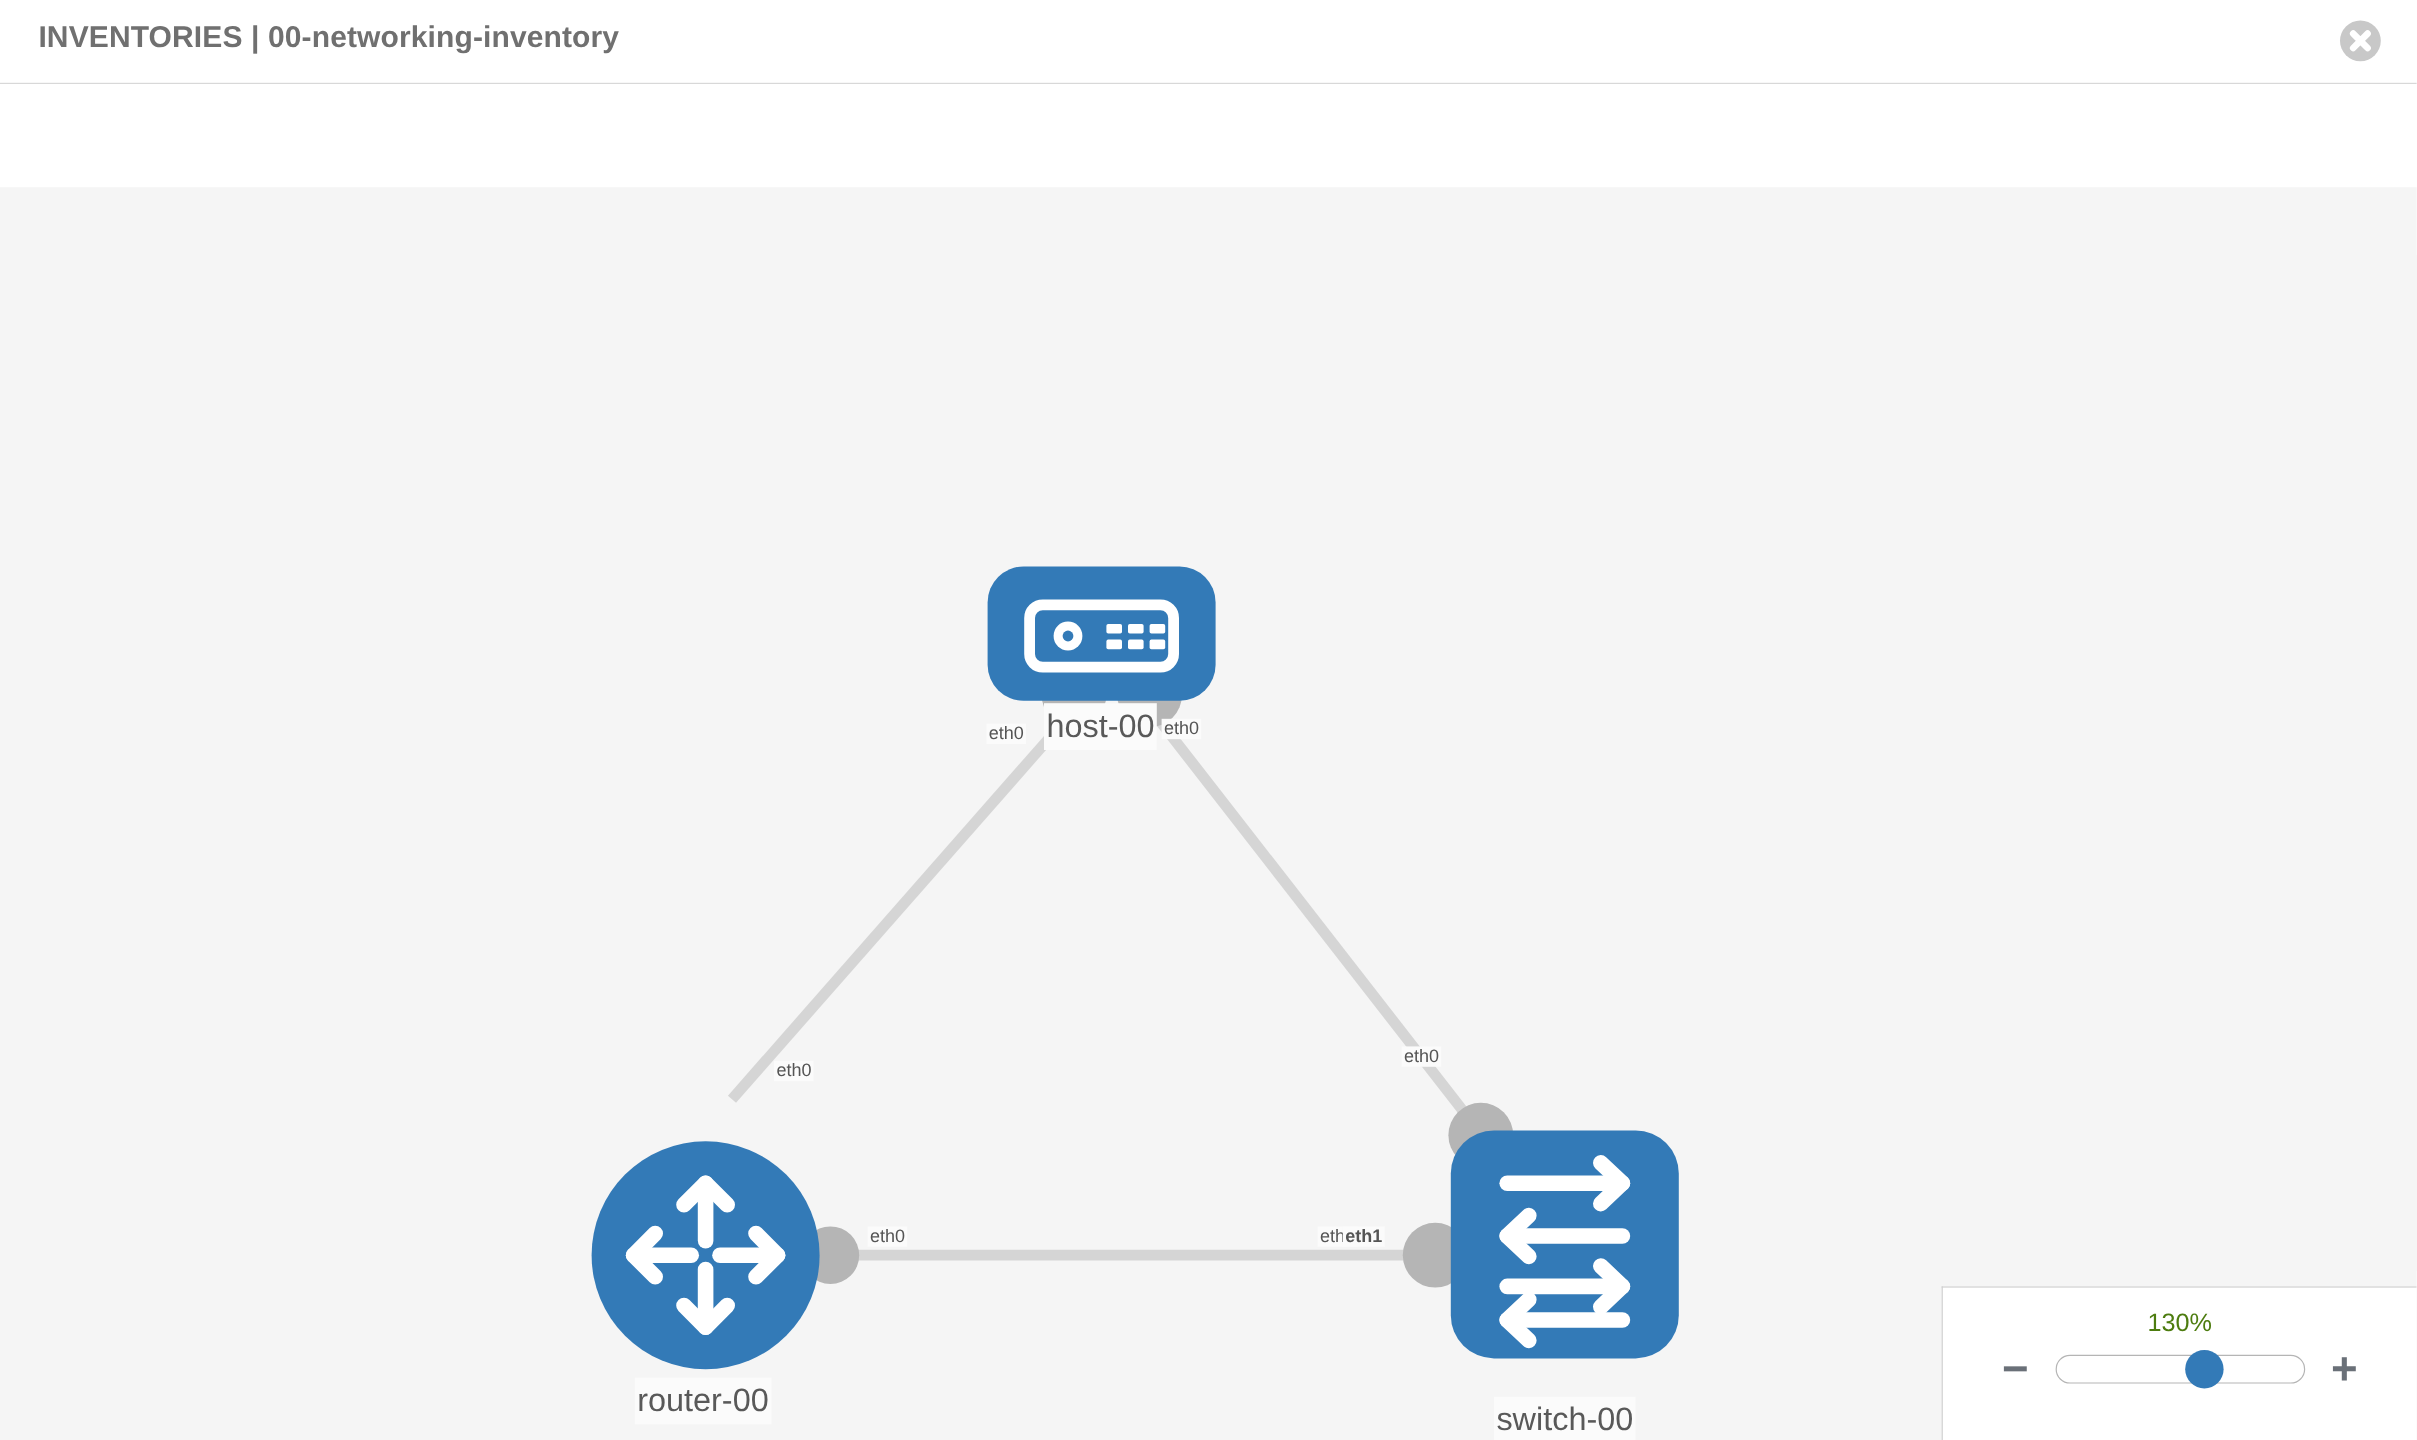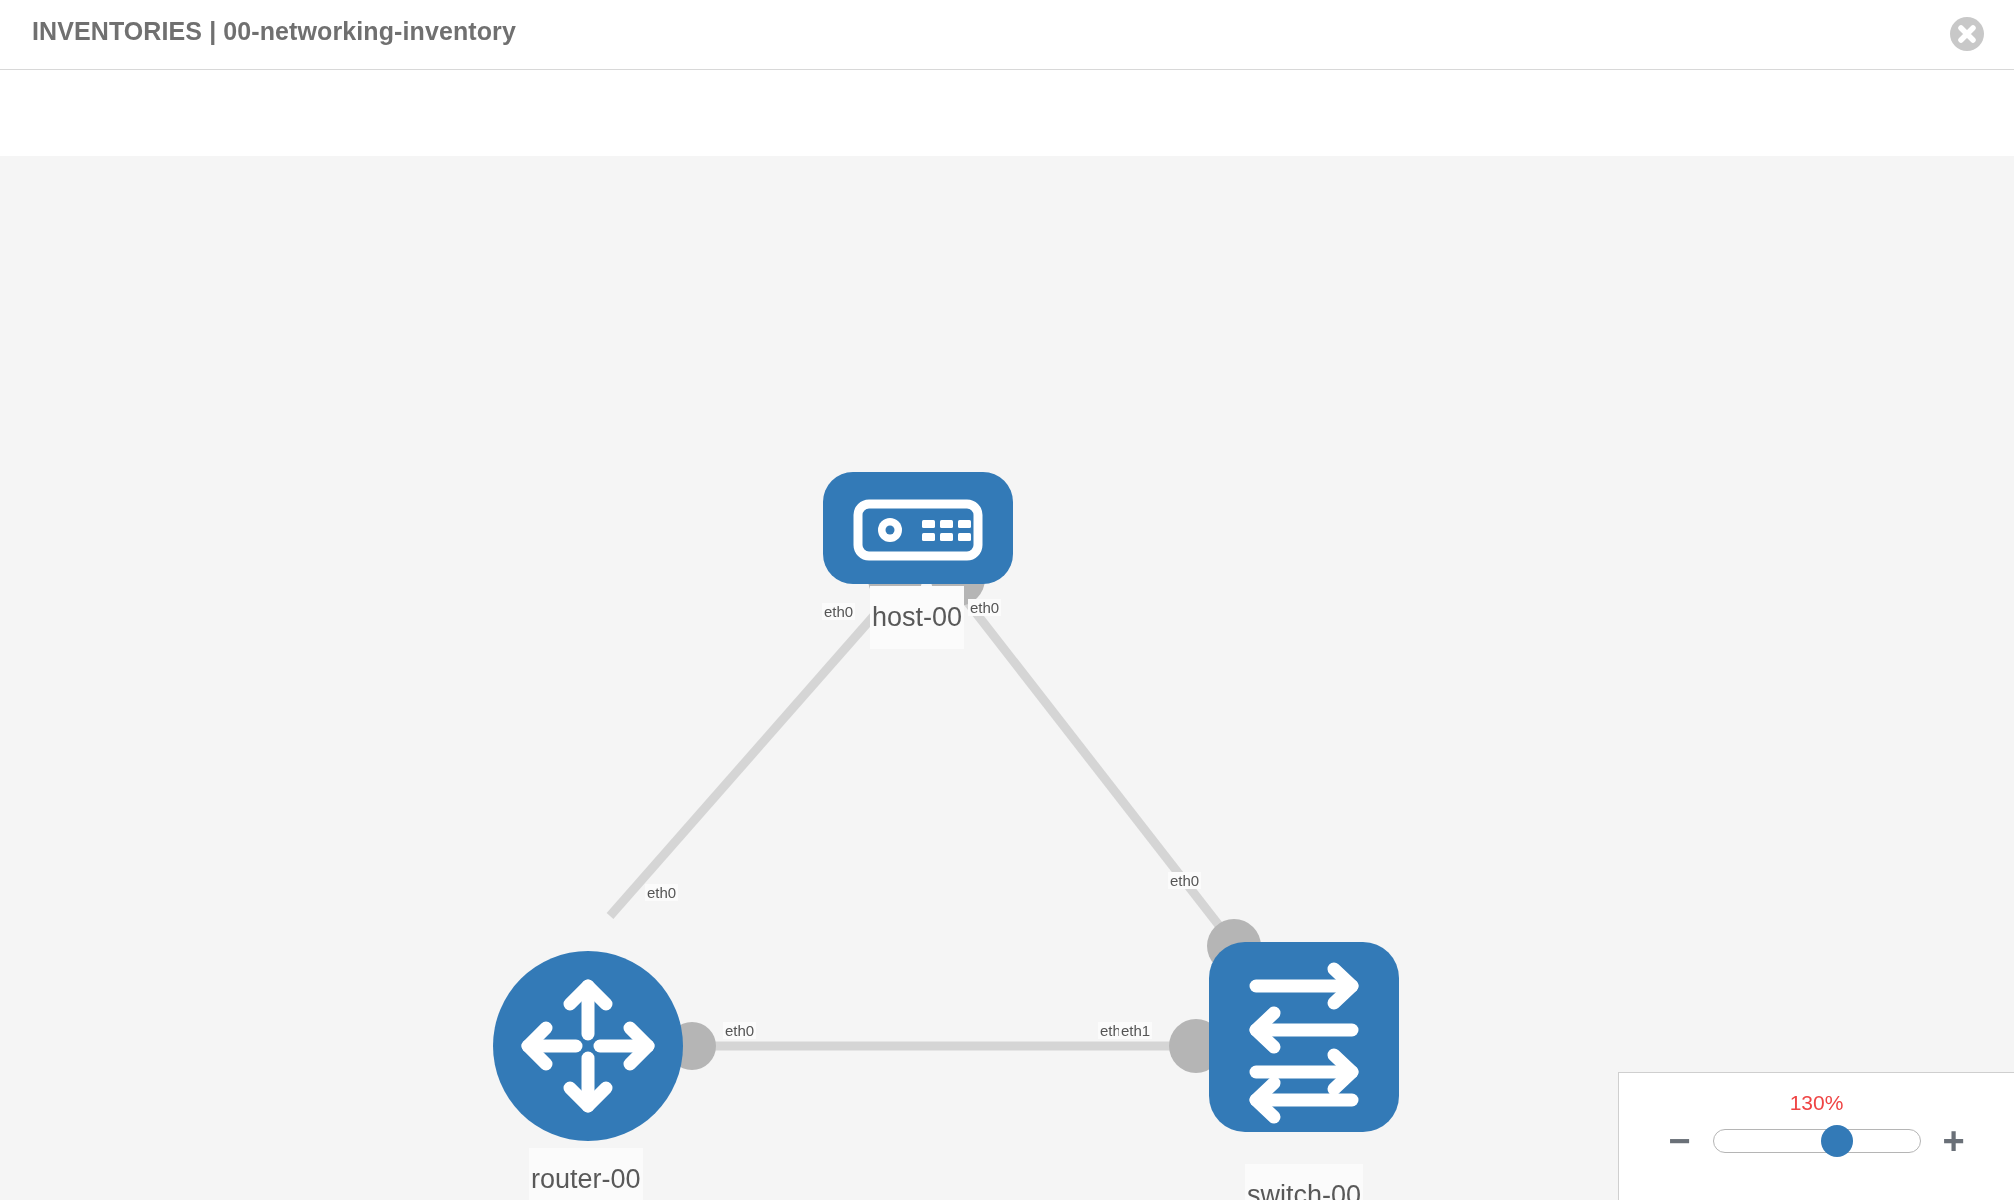--- a/index.html
+++ b/index.html
@@ -82,42 +82,42 @@
     background: #f5f5f5;
     overflow: hidden;
   }
   #topology { position: absolute; top: 0; left: 0; }
 
   .node-label {
     position: absolute;
     font-size: 27px; color: #595959;
     background: #fbfbfb;
     white-space: nowrap;
-    padding: 16px 2px;
+    padding: 4px 2px;
   }
   .iface-label {
     position: absolute;
     font-size: 15px; color: #555555;
     background: #fbfbfb;
     white-space: nowrap;
     padding: 0 2px;
   }
 
   
   .zoom-panel {
     position: absolute; right: 0; bottom: 0;
     width: 396px; height: 128px;
     background: #ffffff;
     border: 1px solid #cfcfcf;
     border-right: none; border-bottom: none;
   }
   .zoom-value {
     position: absolute; top: 18px; left: 0; width: 100%;
     text-align: center;
-    font-size: 21px; color: #ef4444;
+    font-size: 21px; color: #4d7c0f;
   }
   .zoom-row {
     position: absolute; top: 56px; left: 0; width: 100%;
     display: flex; align-items: center; justify-content: center; gap: 22px;
   }
   .zoom-minus, .zoom-plus {
     color: #6a7078; font-size: 38px; line-height: 20px;
     cursor: pointer; user-select: none; font-weight: bold;
   }
   .zoom-track {
@@ -210,21 +210,21 @@
         </g>
       </g>
     </svg>
 
     <span class="iface-label" style="left:822px; top:447px;">eth0</span>
     <span class="iface-label" style="left:968px; top:443px;">eth0</span>
     <span class="iface-label" style="left:645px; top:728px;">eth0</span>
     <span class="iface-label" style="left:1168px; top:716px;">eth0</span>
     <span class="iface-label" style="left:723px; top:866px;">eth0</span>
     <span class="iface-label" style="left:1098px; top:866px;">eth0</span>
-    <span class="iface-label" style="left:1119px; top:866px;">eth1</span>
+    <span class="iface-label" style="left:1119px; top:866px;font-weight:bold;">eth1</span>
 
     <span class="node-label" style="left:870px; top:430px;">host-00</span>
     <span class="node-label" style="left:529px; top:992px;">router-00</span>
     <span class="node-label" style="left:1245px; top:1008px;">switch-00</span>
 
     <div class="zoom-panel">
       <div class="zoom-value">130%</div>
       <div class="zoom-row">
         <span class="zoom-minus">−</span>
         <div class="zoom-track">

